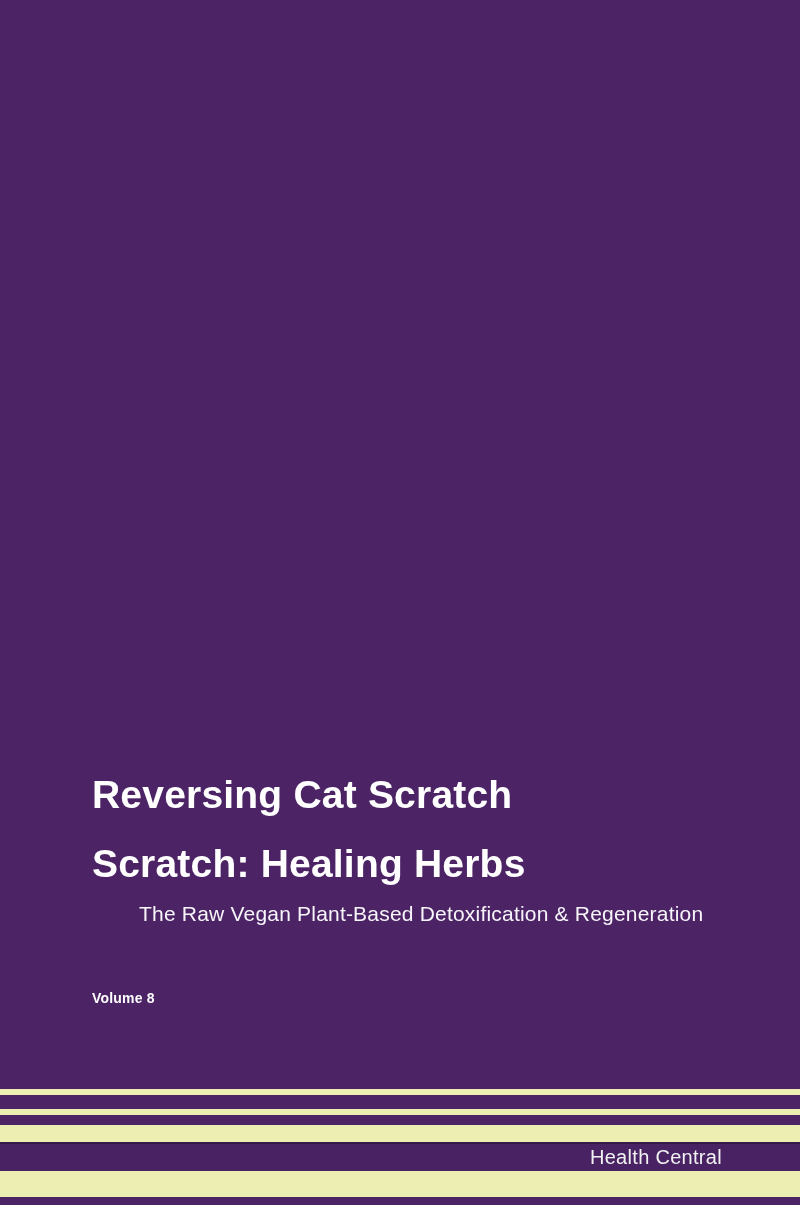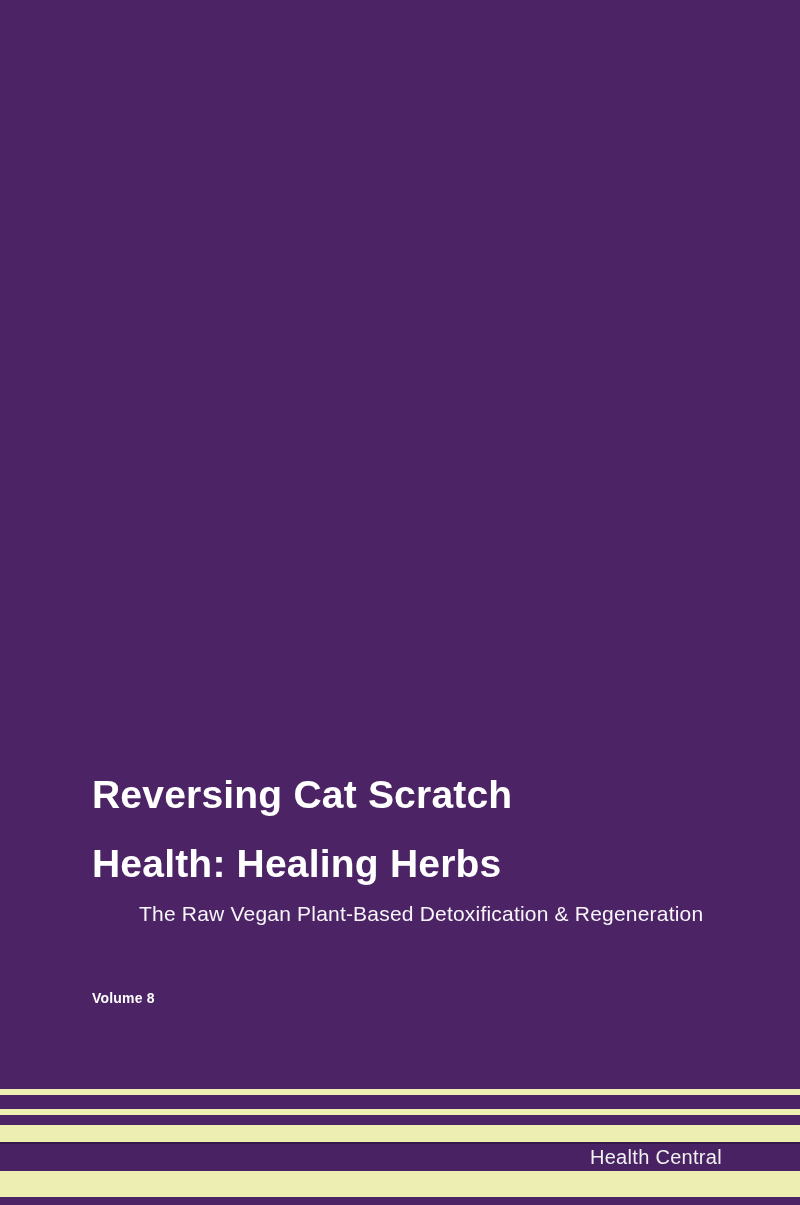--- a/index.html
+++ b/index.html
@@ -50,21 +50,21 @@
   }
   .stripe-4{top:1171px;height:26px;}
 </style>
 </head>
 <body>
 
 <div class="cover">
 
   <div class="title">
     <span>Reversing Cat Scratch</span>
-    <span>Health: Healing Herbs</span>
+    <span>Scratch: Healing Herbs</span>
   </div>
 
   <div class="subtitle">
     <span>The Raw Vegan Plant-Based Detoxification &amp; Regeneration</span>
   </div>
 
   <div class="volume">Volume 8</div>
 
   <div class="stripe stripe-1"></div>
   <div class="stripe stripe-2"></div>

